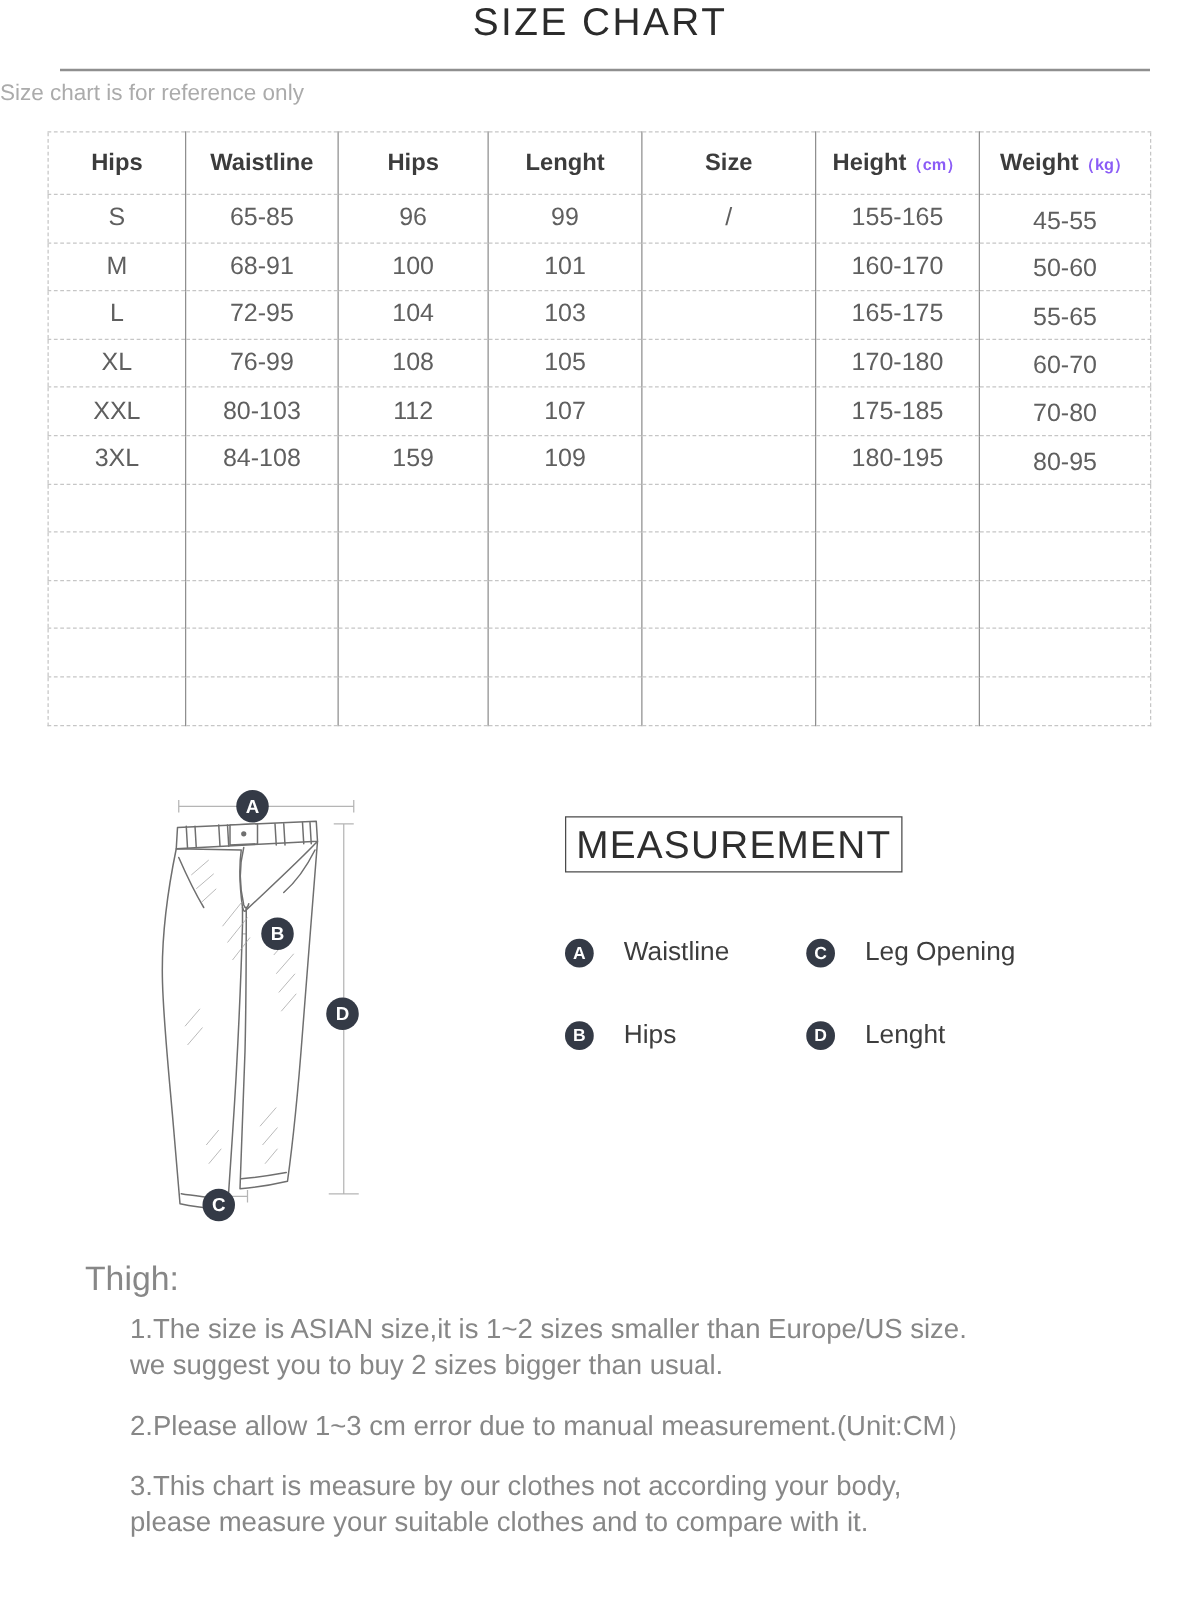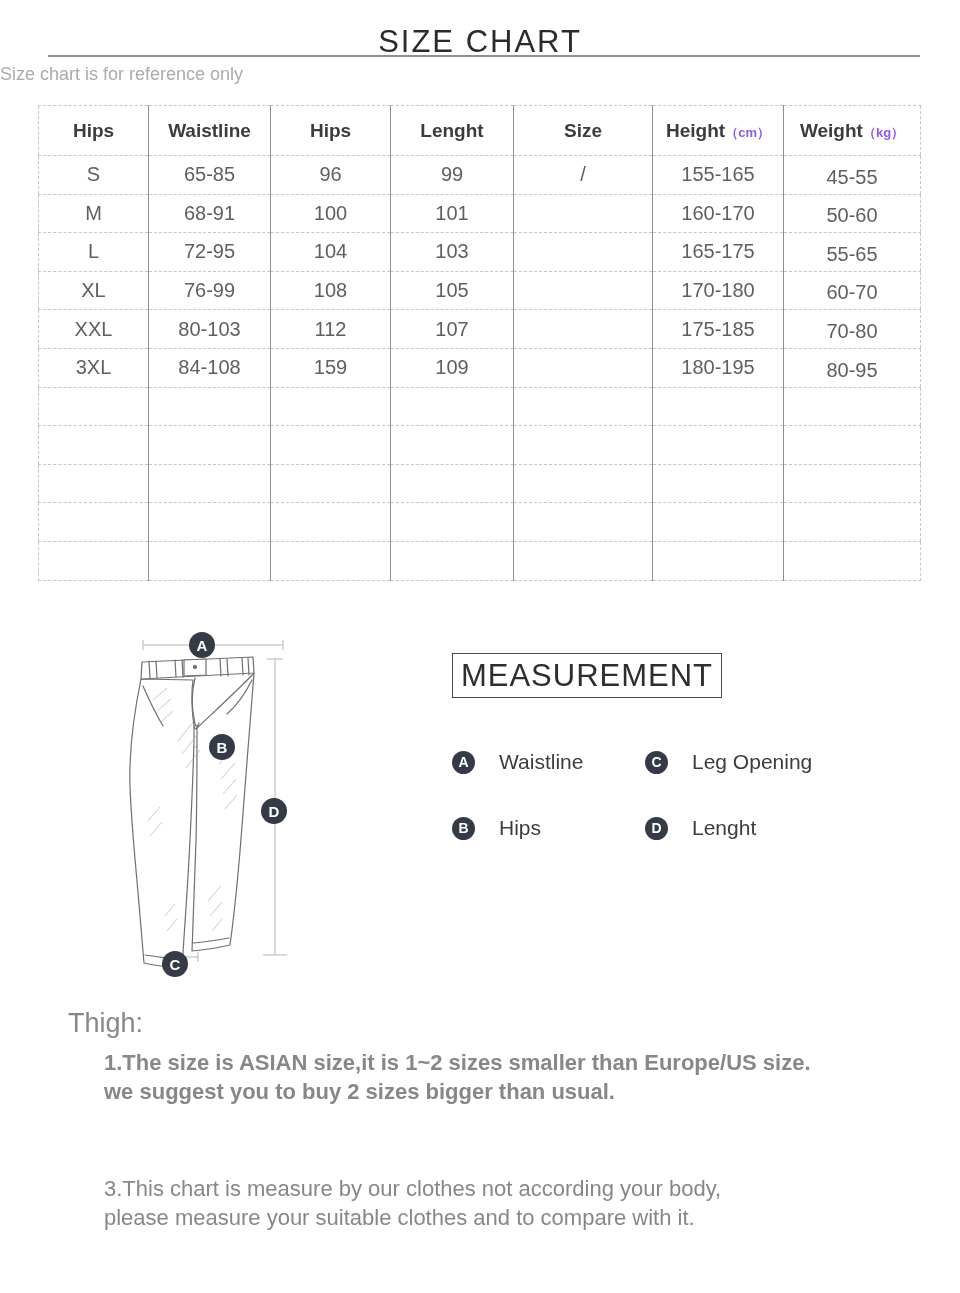--- a/index.html
+++ b/index.html
@@ -2,21 +2,21 @@
 <html><head>
 <meta charset="utf-8">
 <style>
   html,body{margin:0;padding:0;background:#fff;}
   .page{
     position:relative;width:960px;height:1293px;background:#ffffff;
     font-family:"Liberation Sans","DejaVu Sans",sans-serif;overflow:hidden;
   }
   
   .title{
-    position:absolute;top:24px;left:0;width:960px;text-align:center;
+    position:absolute;top:0;left:0;width:960px;text-align:center;
     font-size:31px;letter-spacing:2px;color:#2b2b2b;font-weight:400;
   }
   .title-rule{
     position:absolute;top:55px;left:48px;width:872px;height:2px;background:#8f8f8f;
   }
   .subtitle{
     position:absolute;top:64px;left:0;width:960px;text-align:left;
     font-size:18px;color:#ababab;
   }
   
@@ -67,21 +67,21 @@
   .legend-item.l-c{left:645px;top:750px;}
   .legend-item.l-d{left:645px;top:816px;}
   
   .note-heading{
     position:absolute;left:68px;top:1008px;font-size:27px;color:#878787;
   }
   .note-item{
     position:absolute;left:104px;width:810px;
     font-size:22px;line-height:29px;color:#878787;white-space:pre-line;
   }
-  .note-item.n1{top:1048px;font-weight:bold;}
+  .note-item.n1{top:1048px;}
   .note-item.n2{top:1126px;}
   .note-item.n3{top:1174px;}
 </style>
 </head>
 <body>
 
 <div class="page">
 
   <div class="title">SIZE CHART</div>
   <div class="title-rule"></div>
@@ -264,16 +264,17 @@
     <span>Leg Opening</span>
   </div>
   <div class="legend-item l-d">
     <span class="dot">D</span>
     <span>Lenght</span>
   </div>
 
   <div class="note-heading">Thigh:</div>
   <div class="note-item n1">1.The size is ASIAN size,it is 1~2 sizes smaller than Europe/US size.
 we suggest you to buy 2 sizes bigger than usual.</div>
+  <div class="note-item n2">2.Please allow 1~3 cm error due to manual measurement.(Unit:CM）</div>
   <div class="note-item n3">3.This chart is measure by our clothes not according your body,
 please measure your suitable clothes and to compare with it.</div>
 
 </div>
 
 </body></html>

